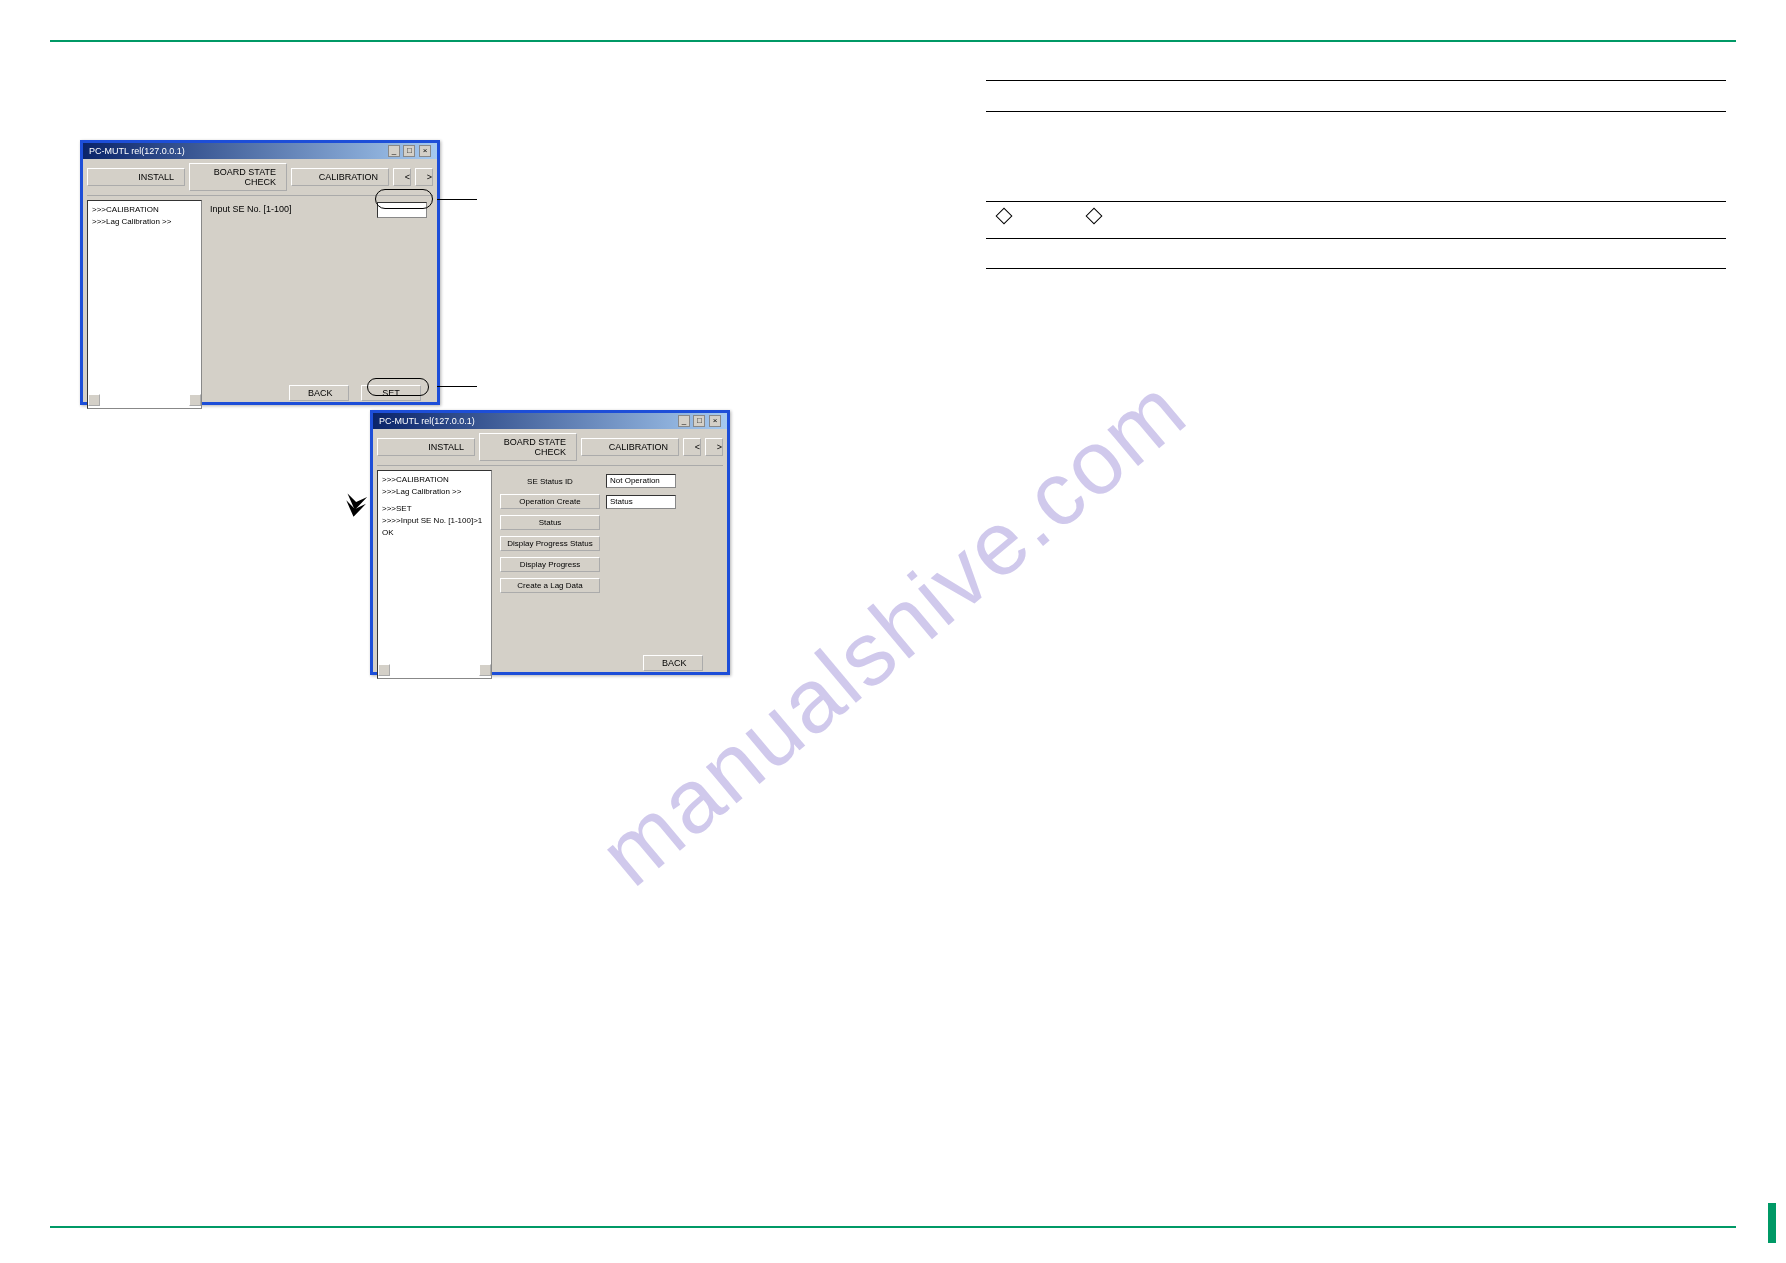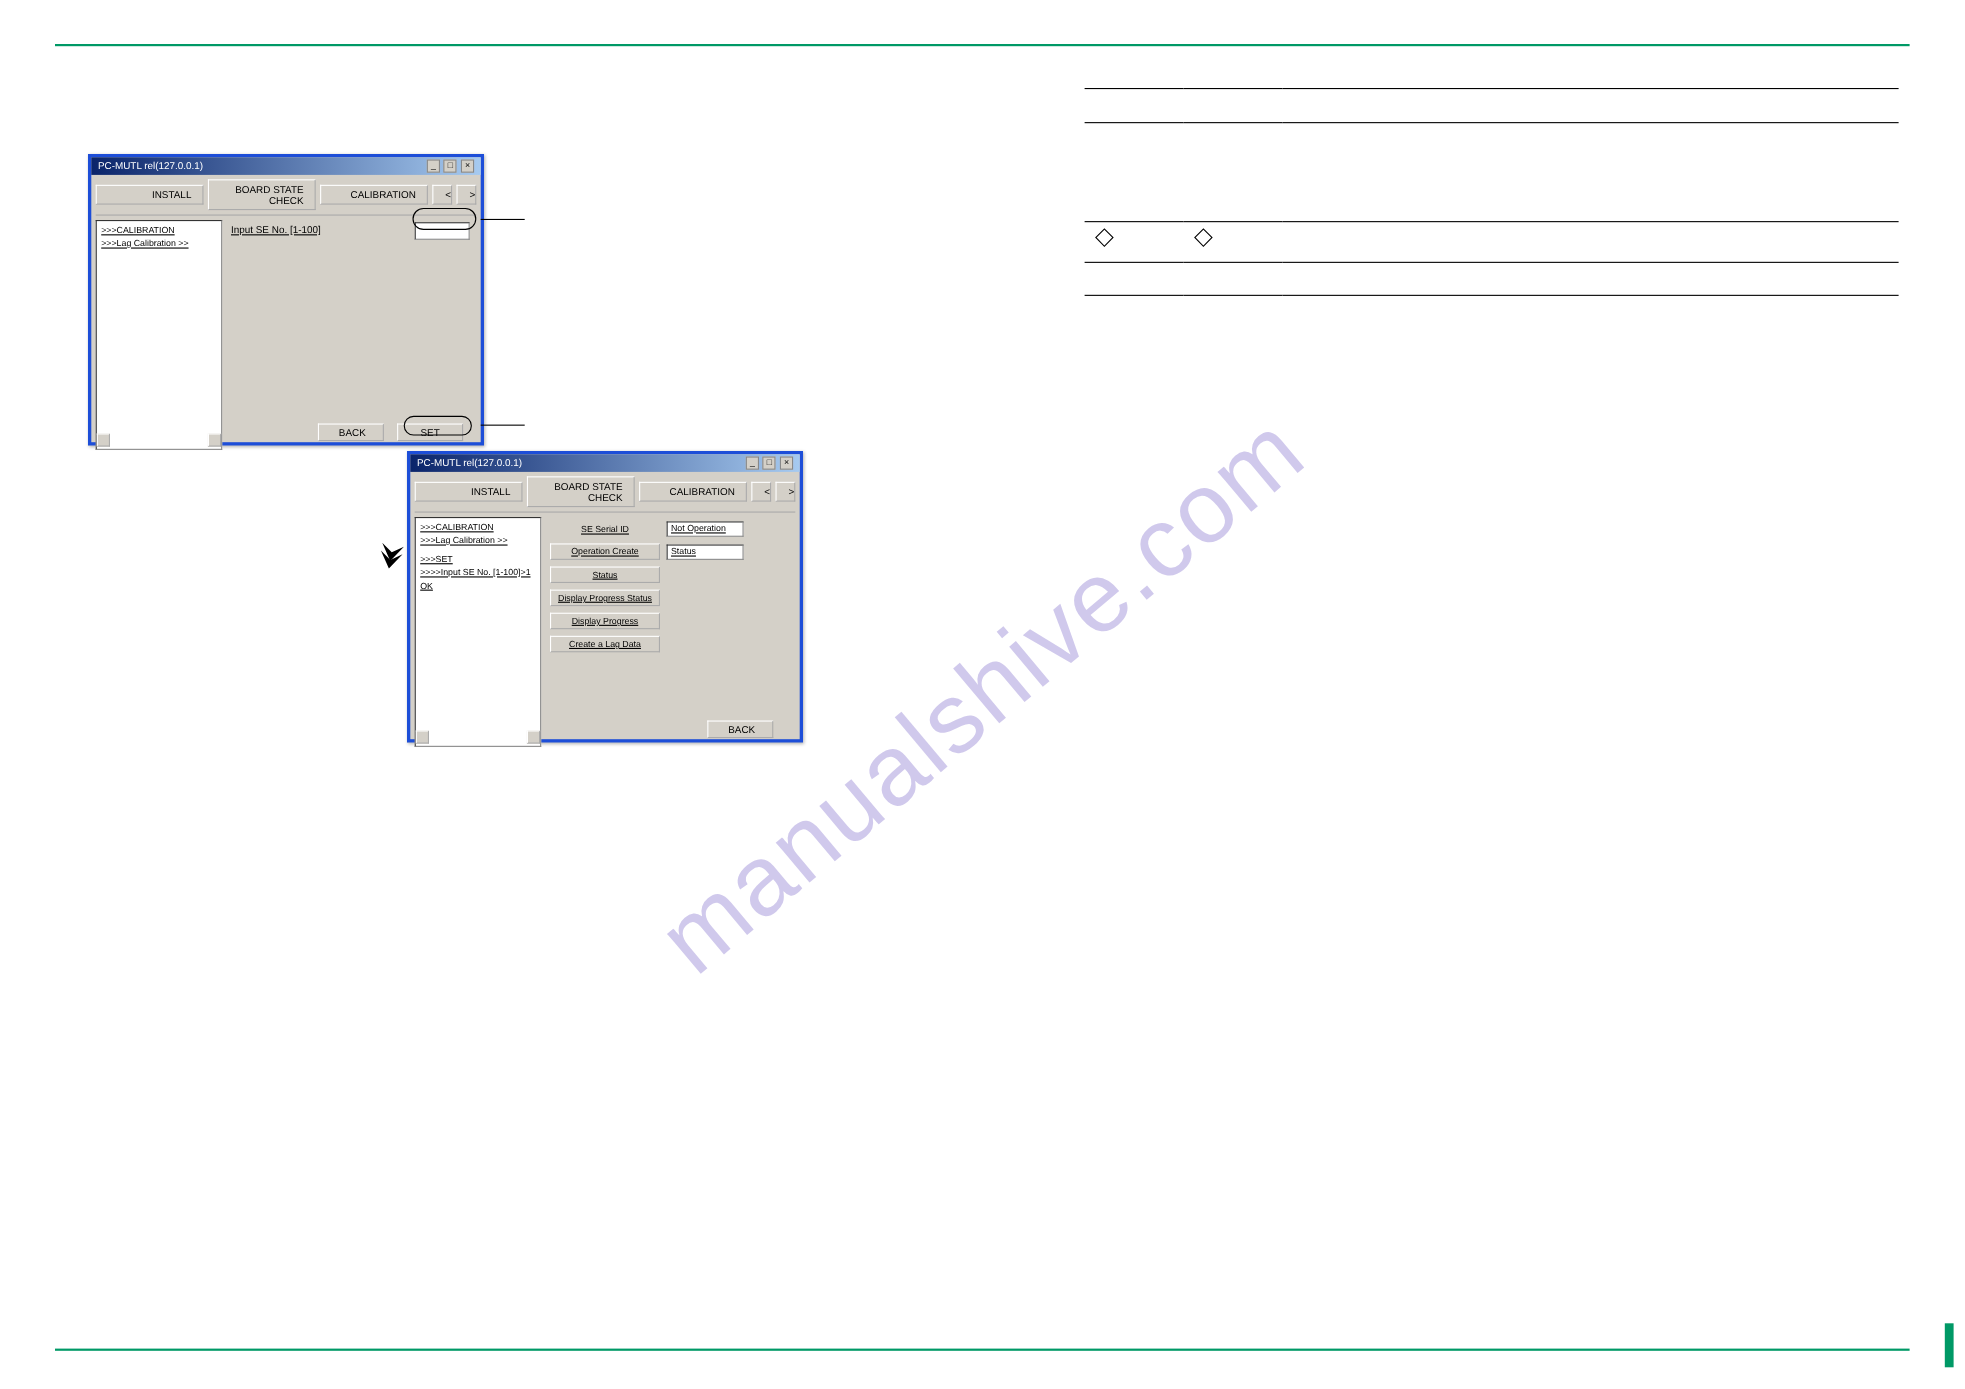--- a/index.html
+++ b/index.html
@@ -88,21 +88,20 @@
       text-align: right;
       flex: 1;
     }
     .tab.small { flex: 0 0 18px; padding: 3px 0; }
     .divider { border-top: 1px solid #aaa; margin: 0 4px; }
     .win-body {
       display: flex;
       padding: 4px;
       gap: 4px;
       height: calc(100% - 42px);
-      text-decoration: underline;
     }
     .sidebar {
       width: 115px;
       background: #fff;
       border: 1px inset #888;
       padding: 4px;
       font-size: 8px;
       position: relative;
     }
     .sidebar-line { display: block; margin-bottom: 3px; white-space: nowrap; }
@@ -299,21 +298,21 @@
           <span class="sidebar-line">&gt;&gt;&gt;CALIBRATION</span>
           <span class="sidebar-line">&gt;&gt;&gt;Lag Calibration &gt;&gt;</span>
           <span class="sidebar-line" style="margin-top:8px;">&gt;&gt;&gt;SET</span>
           <span class="sidebar-line">&gt;&gt;&gt;&gt;Input SE No. [1-100]&gt;1</span>
           <span class="sidebar-line">OK</span>
           <div class="scroll-nub" style="left:0"></div>
           <div class="scroll-nub" style="right:0"></div>
         </div>
         <div class="main-panel">
           <div class="row">
-            <div class="row-btn" style="border:none;background:none;">SE Serial ID</div>
+            <div class="row-btn" style="border:none;background:none;">SE Status ID</div>
             <div class="row-val">Not Operation</div>
           </div>
           <div class="row">
             <div class="row-btn">Operation Create</div>
             <div class="row-val">Status</div>
           </div>
           <div class="row">
             <div class="row-btn">Status</div>
           </div>
           <div class="row">

